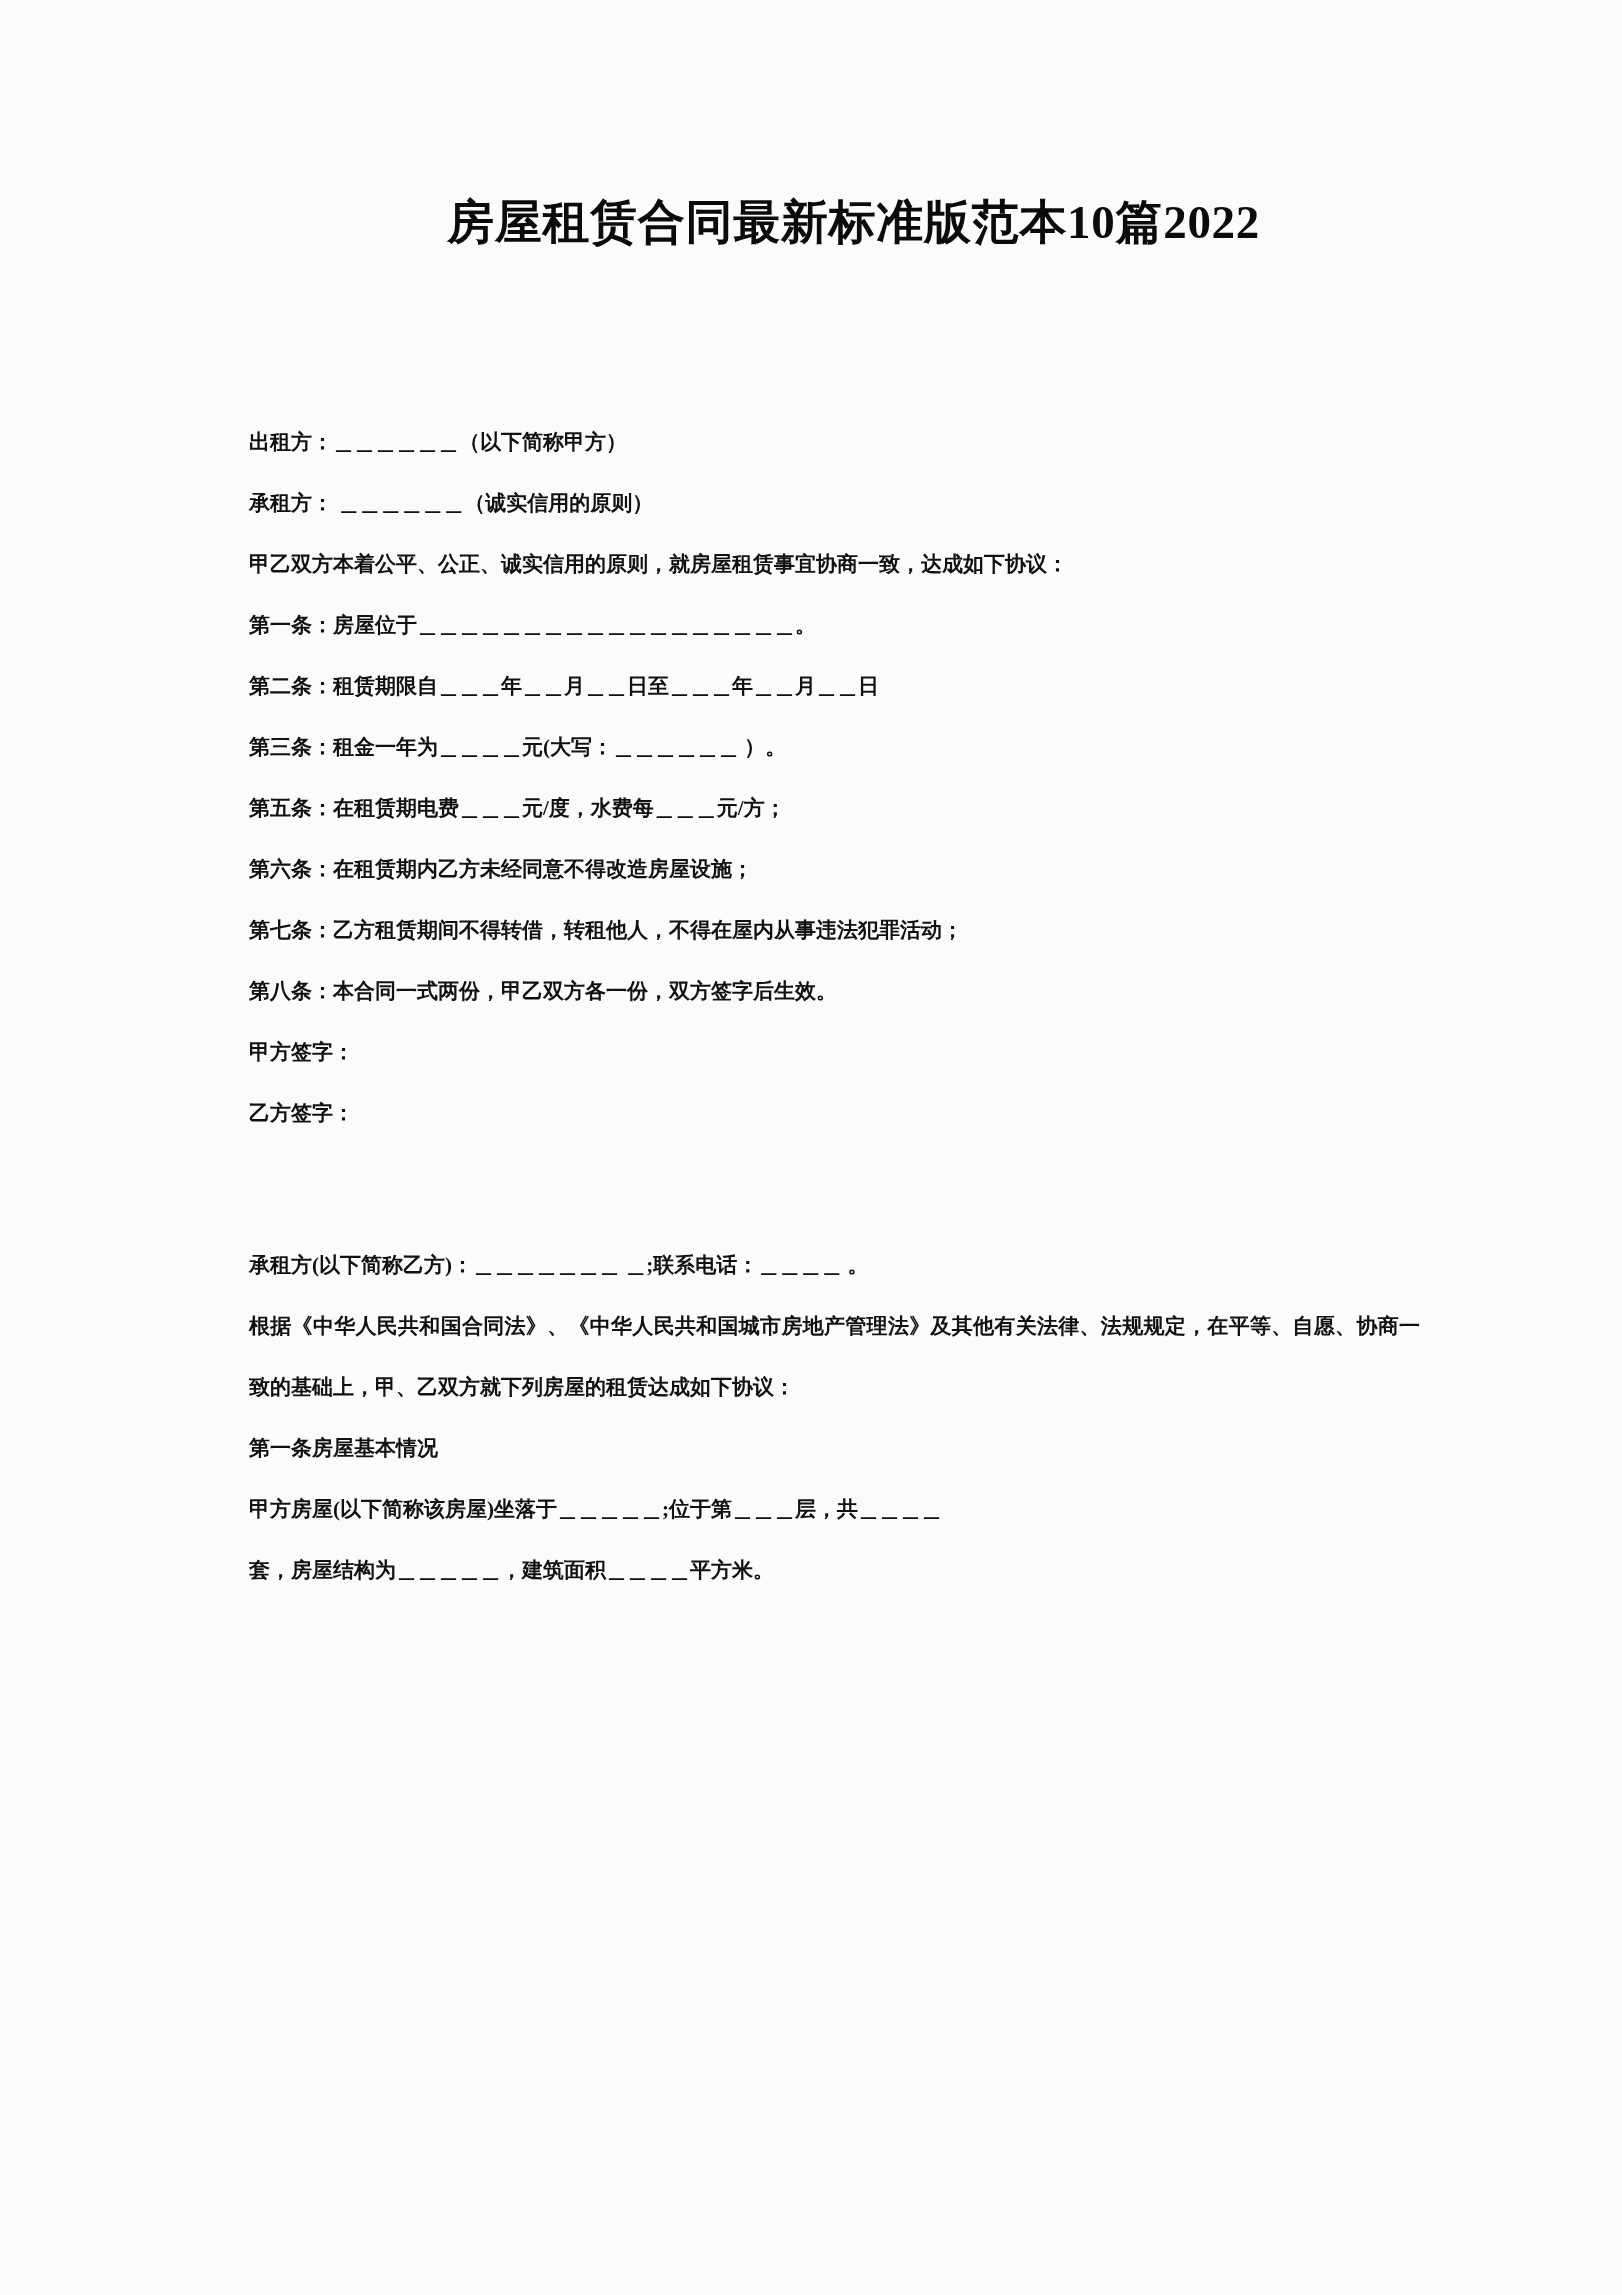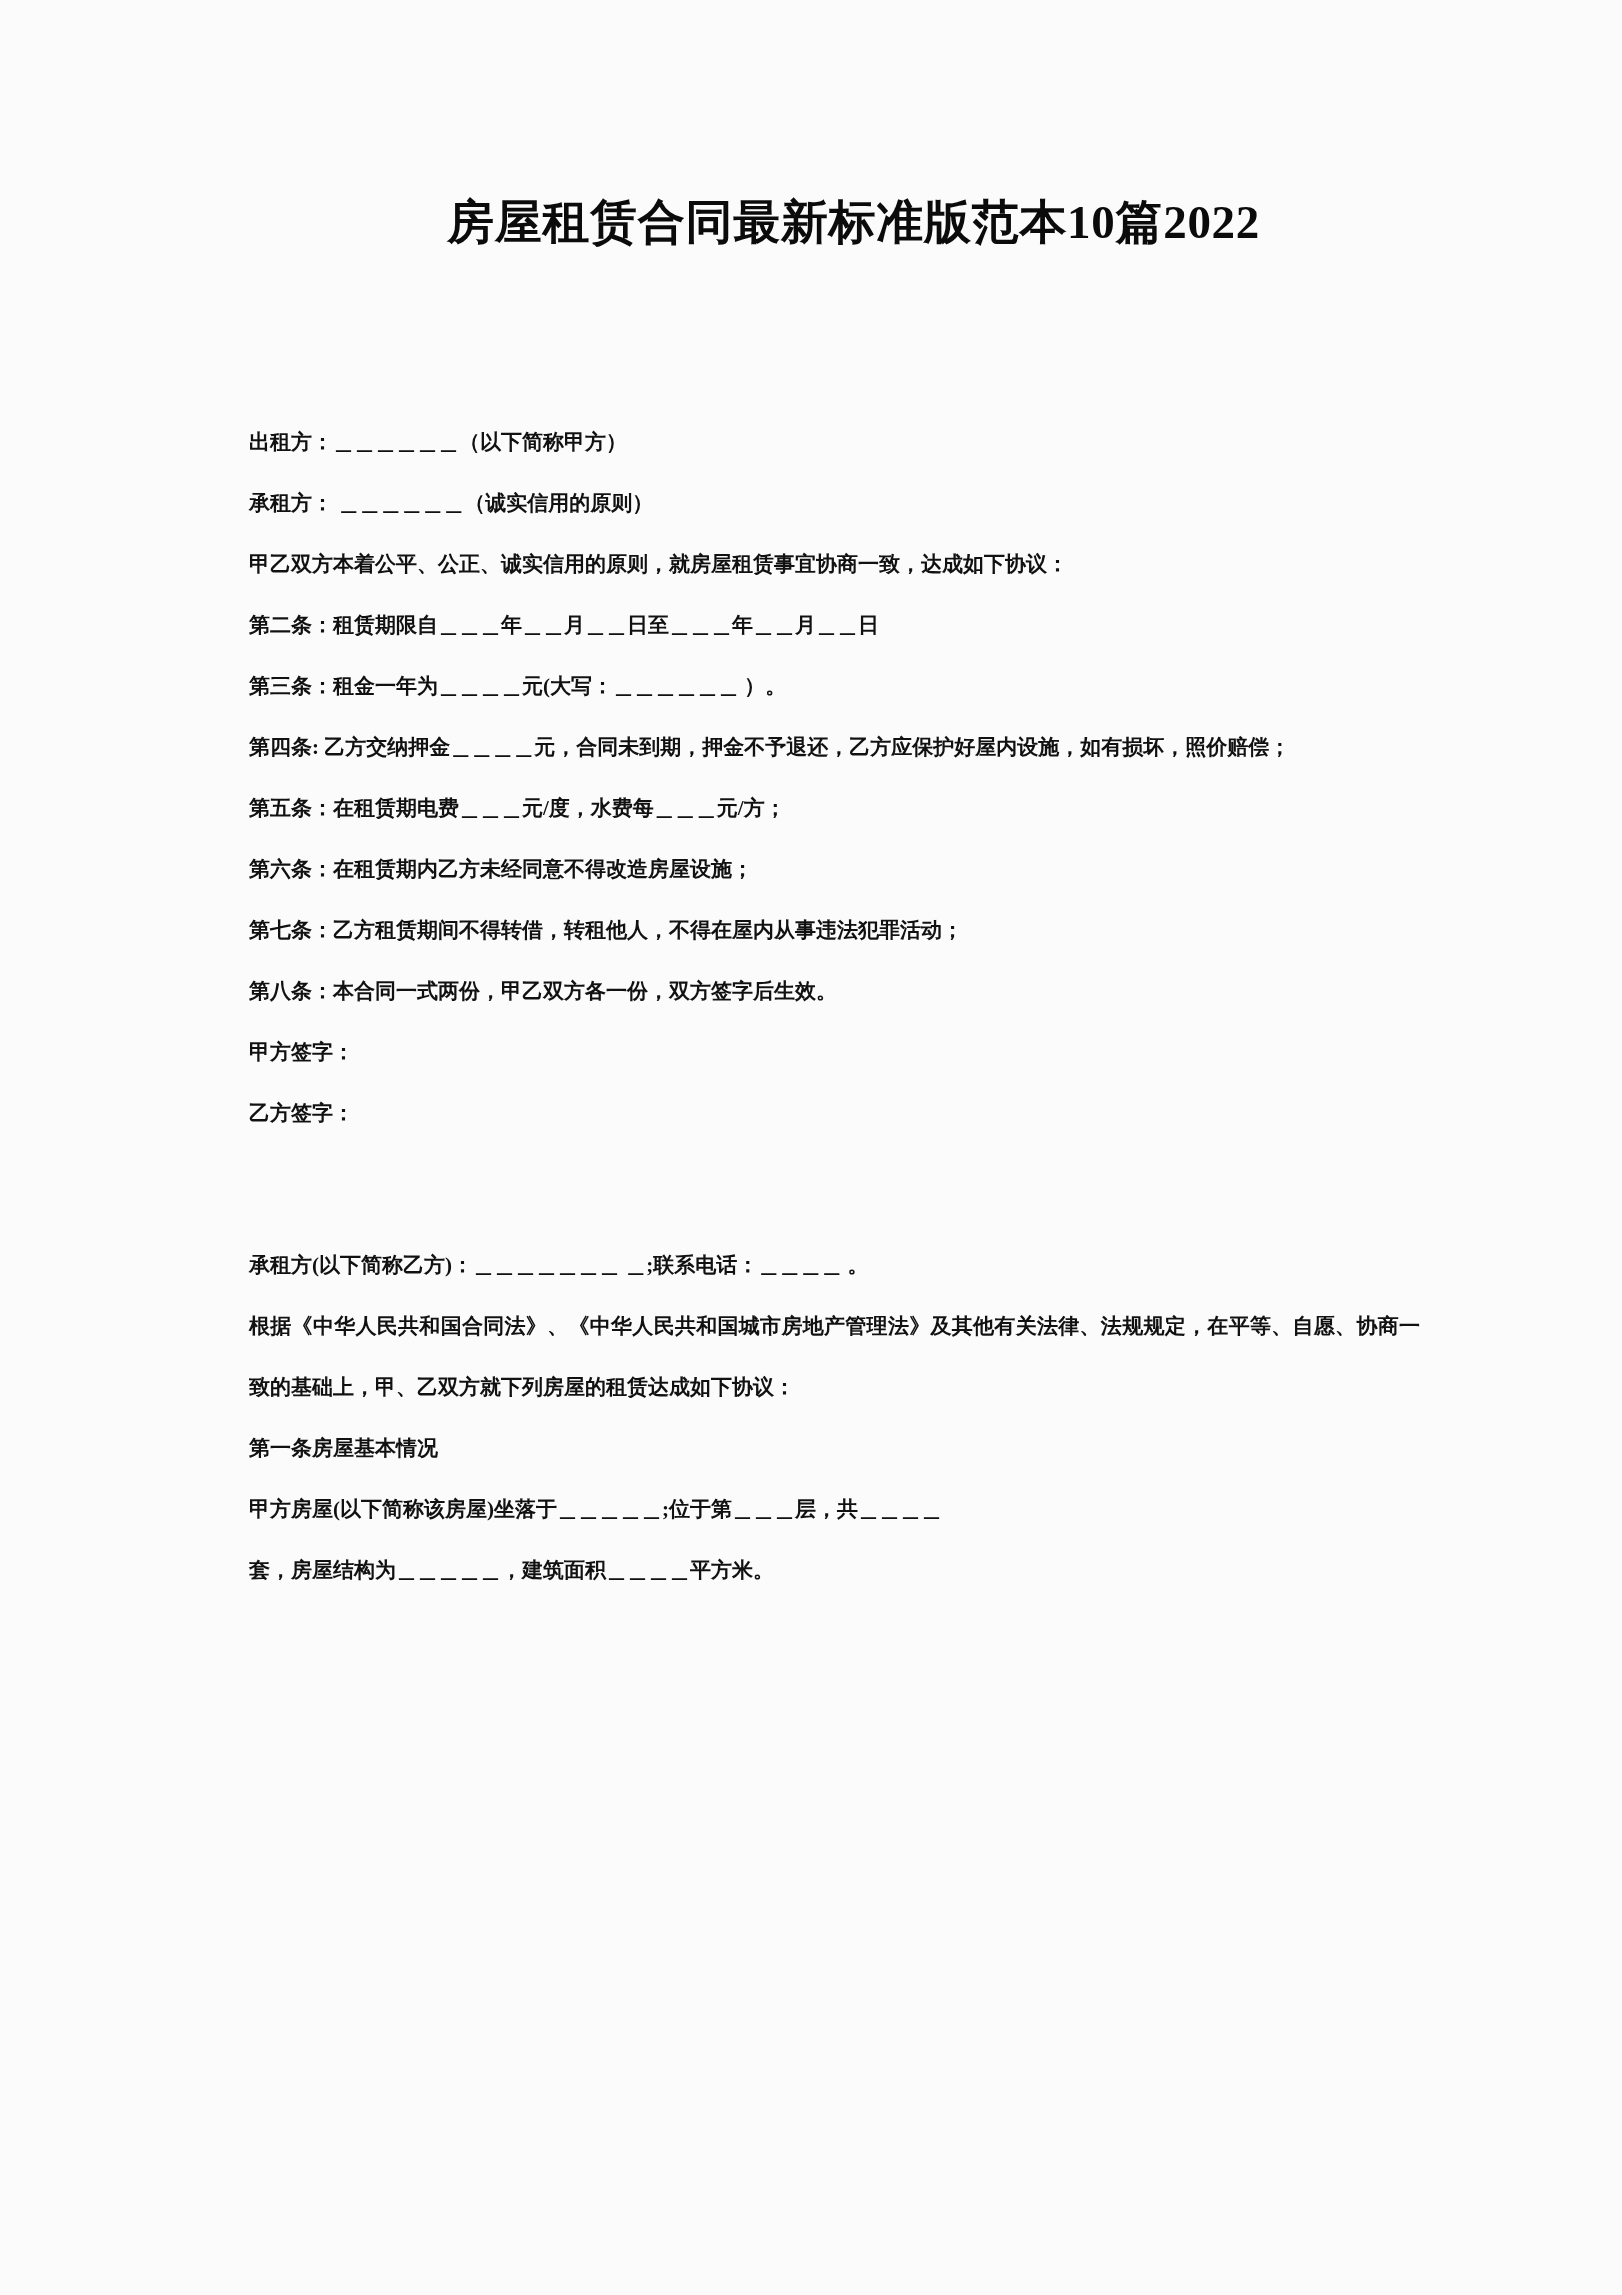--- a/index.html
+++ b/index.html
@@ -72,23 +72,23 @@
 <div class="page">
 
   <div class="doc-title">房屋租赁合同最新标准版范本10篇2022</div>
 
   <div class="body-block">
 
     <p class="para">出租方：＿＿＿＿＿＿（以下简称甲方）</p>
     <p class="para">承租方：  ＿＿＿＿＿＿（诚实信用的原则）</p>
     <p class="para">甲乙双方本着公平、公正、诚实信用的原则，就房屋租赁事宜协商一致，达成如下协议：</p>
 
+    <p class="para">第一条：房屋位于＿＿＿＿＿＿＿＿＿＿＿＿＿＿＿＿＿＿。</p>
     <p class="para">第二条：租赁期限自＿＿＿年＿＿月＿＿日至＿＿＿年＿＿月＿＿日</p>
     <p class="para">第三条：租金一年为＿＿＿＿元(大写：＿＿＿＿＿＿  ）。</p>
-    <p class="para">第四条: 乙方交纳押金＿＿＿＿元，合同未到期，押金不予退还，乙方应保护好屋内设施，如有损坏，照价赔偿；</p>
     <p class="para">第五条：在租赁期电费＿＿＿元/度，水费每＿＿＿元/方；</p>
     <p class="para">第六条：在租赁期内乙方未经同意不得改造房屋设施；</p>
     <p class="para">第七条：乙方租赁期间不得转借，转租他人，不得在屋内从事违法犯罪活动；</p>
     <p class="para">第八条：本合同一式两份，甲乙双方各一份，双方签字后生效。</p>
 
     <p class="para">甲方签字：</p>
     <p class="para">乙方签字：</p>
 
     <div class="spacer-line"></div>
     <div class="spacer-half"></div>

